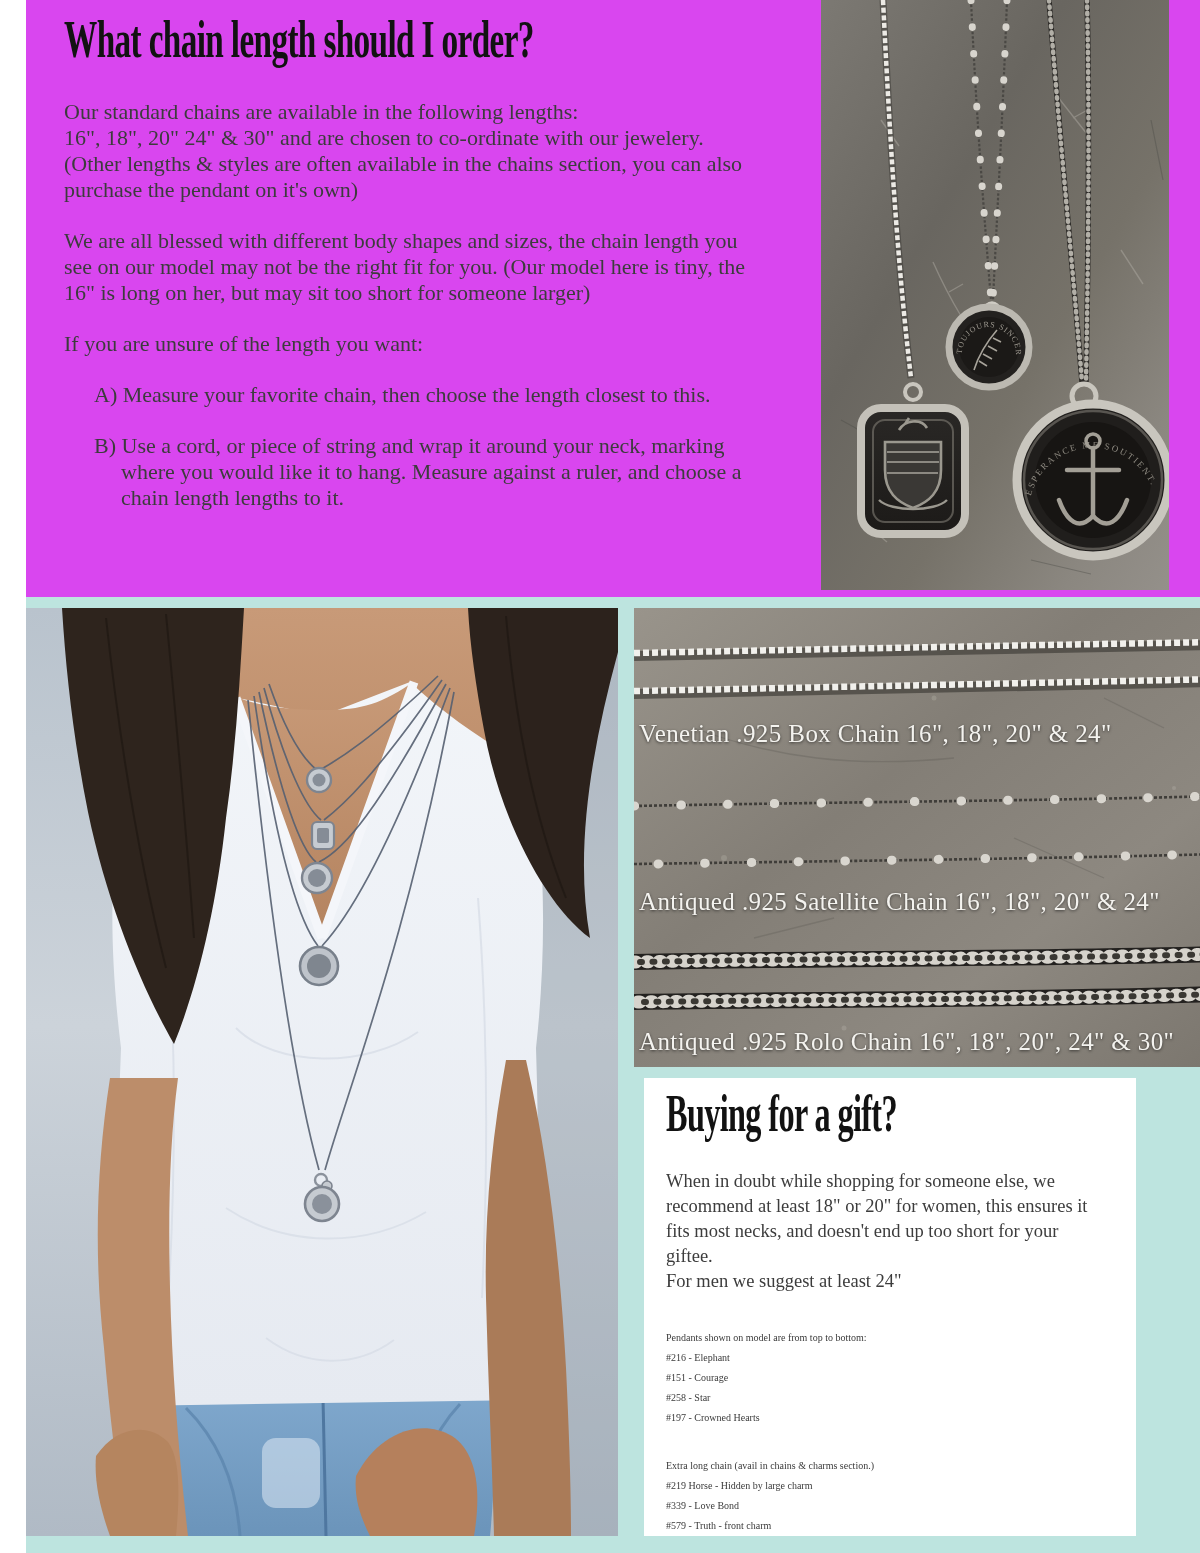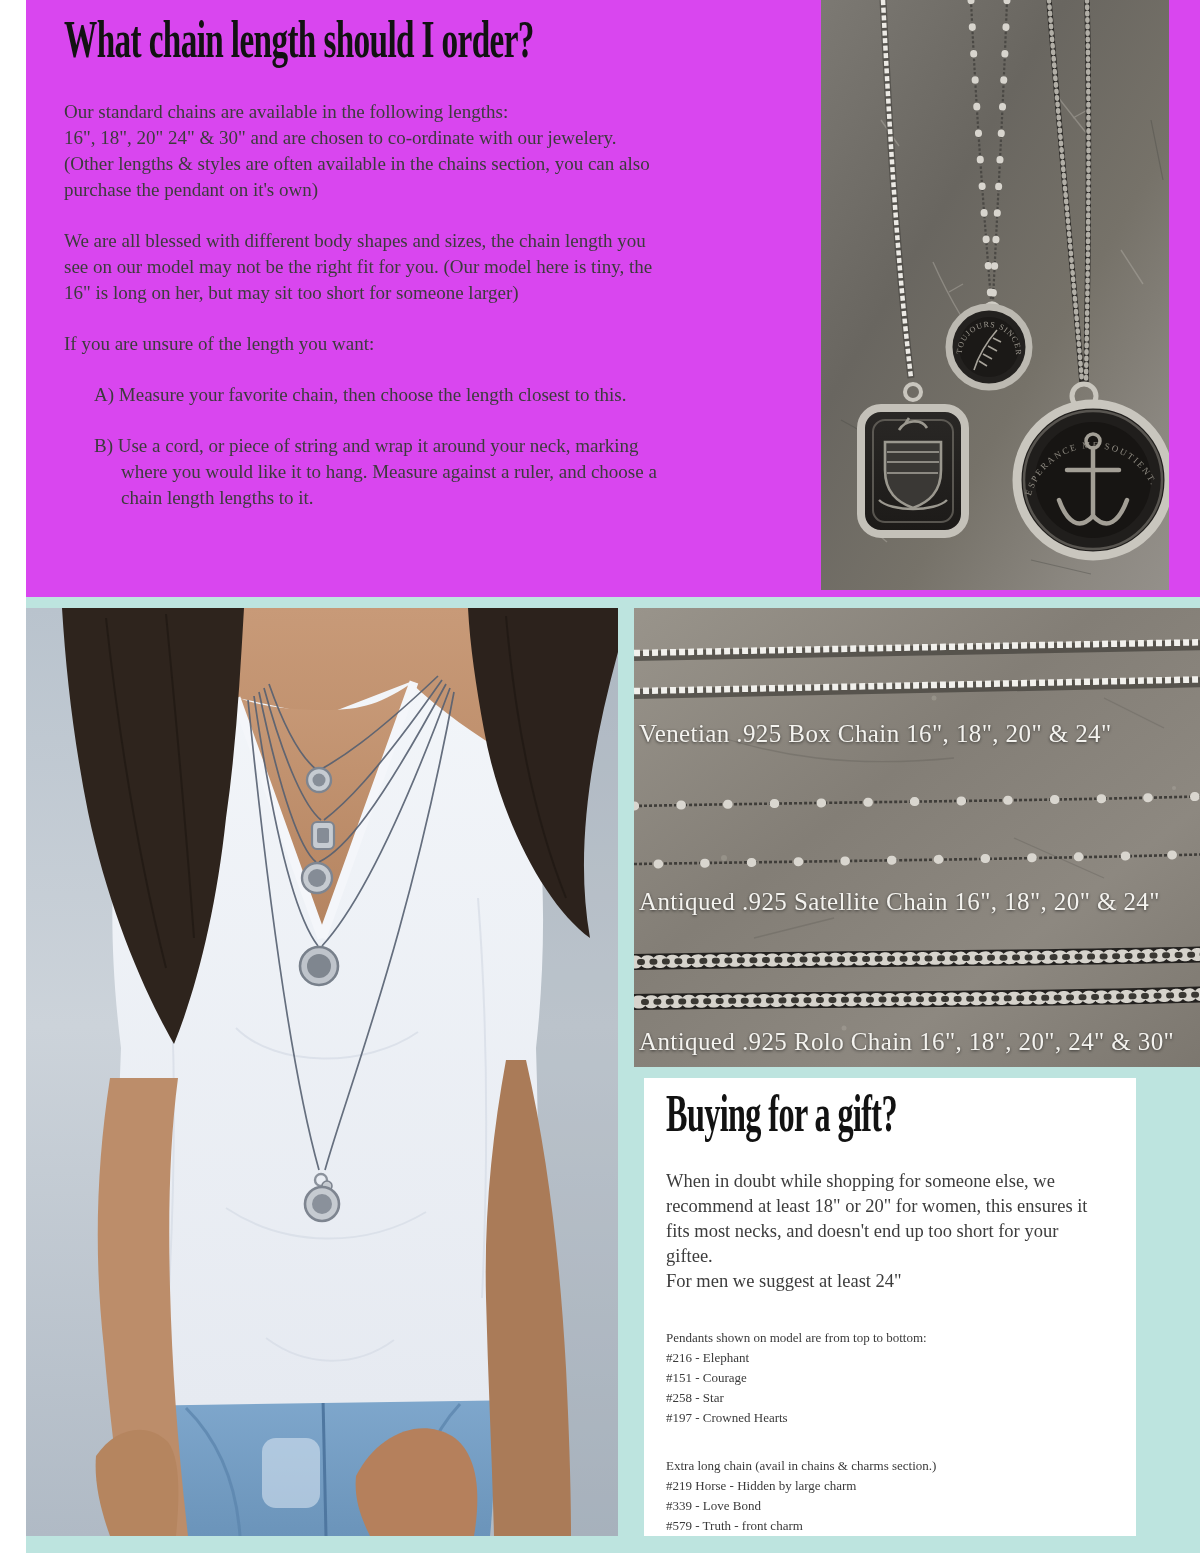--- a/index.html
+++ b/index.html
@@ -5,21 +5,21 @@
   html,body { margin:0; padding:0; background:#ffffff; }
   .page {
     position:relative; width:1200px; height:1553px; overflow:hidden;
     background:#d946ef; font-family:"Liberation Serif", serif;margin-left:26px;
   }
   
   .intro { position:absolute; left:38px; top:10px; width:740px; }
   .page h1 { margin:0; font-weight:700; color:#121212; white-space:nowrap; }
   .squeeze { display:inline-block; transform:scaleX(.64); transform-origin:0 50%; font-size:52px; letter-spacing:-1px; }
   .intro .para { margin:0 0 25px 0; }
-  .ln { font-size:19px; line-height:26px; color:#3c3c3c; }
+  .ln { font-size:22px; line-height:26px; color:#3c3c3c; }
   .para.first { margin-top:30px; }
   .indent1 { margin-left:30px; }
   .indent2 { margin-left:57px; }
   
   .pendants-photo { position:absolute; left:795px; top:0; width:348px; height:590px; }
   .teal-band { position:absolute; left:0; top:597px; width:1200px; height:956px; }
   .model-photo { position:absolute; left:0; top:608px; width:592px; height:928px; }
   .chains-photo { position:absolute; left:608px; top:608px; width:584px; height:459px; }
   .chains-photo svg { position:absolute; left:0; top:0; }
   .chain-label {
@@ -34,21 +34,21 @@
   .gift-panel {
     position:absolute; left:618px; top:1078px; width:492px; height:458px;
     background:#ffffff; box-sizing:border-box; padding:6px 20px 0 22px;
   }
   .gift-panel .squeeze { transform:scaleX(.62); font-size:52px; }
   .gift-para { margin:26px 0 0 0; }
   .gift-para .ln { font-size:18.5px; line-height:25px; }
   .small-block { margin:0; }
   .small-block.one { margin-top:34px; }
   .small-block.two { margin-top:28px; }
-  .sln { font-size:13px; line-height:20px; color:#3a3a3a; }
+  .sln { font-size:10px; line-height:20px; color:#3a3a3a; }
 </style>
 </head>
 <body>
 
 <div class="page">
 
   <div class="teal-band" style="background:#bde4df;"></div>
 
   <section class="intro">
     <h1><span class="squeeze">What chain length should I order?</span></h1>

